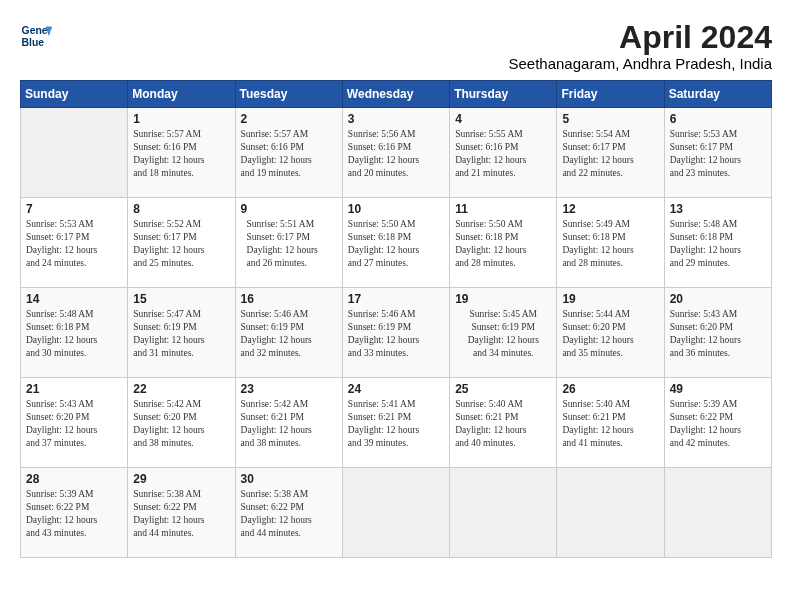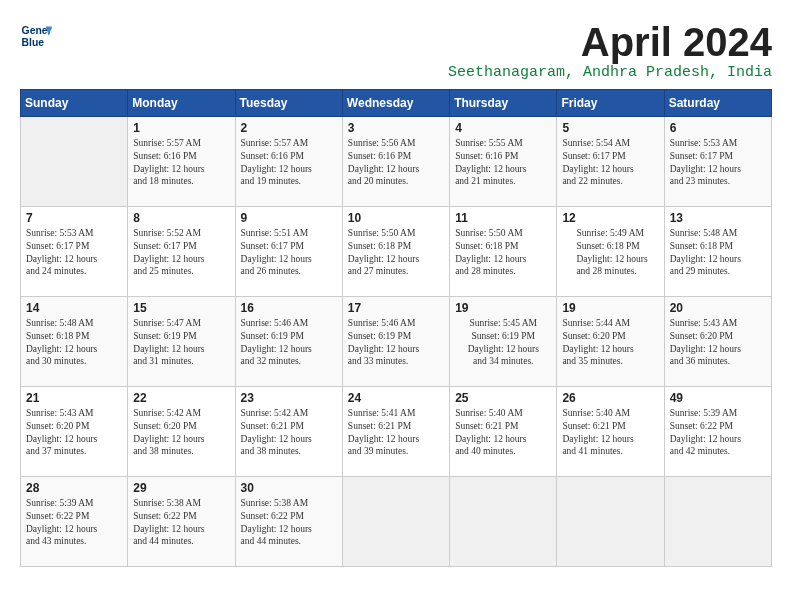--- a/index.html
+++ b/index.html
@@ -22,29 +22,28 @@
       gap: 4px;
     }
     .logo-icon {
       width: 32px;
       height: 32px;
     }
     .title-block {
       text-align: right;
     }
     .month-year {
-      font-size: 40px;
+      font-size: 32px;
       font-weight: bold;
       color: #222;
       line-height: 1.1;
     }
     .location {
       font-size: 15px;
-      color: #15803d;
-      font-family: Liberation Mono, monospace;
+      color: #000000;
     }
     table {
       width: 100%;
       border-collapse: collapse;
       margin-top: 8px;
     }
     thead th {
       background-color: #2255a4;
       color: #fff;
       font-size: 12px;
@@ -171,42 +170,42 @@
         </td>
         <td>
           <span class="day-number">8</span>
           <div class="cell-info" style="white-space: pre-line;">Sunrise: 5:52 AM
 Sunset: 6:17 PM
 Daylight: 12 hours
 and 25 minutes.</div>
         </td>
         <td>
           <span class="day-number">9</span>
-          <div class="cell-info" style="white-space: pre-line;">Sunrise: 5:51 AM
+          <div class="cell-info" style="white-space: pre-line; margin-left: 6px;">Sunrise: 5:51 AM
 Sunset: 6:17 PM
 Daylight: 12 hours
 and 26 minutes.</div>
         </td>
         <td>
           <span class="day-number">10</span>
           <div class="cell-info" style="white-space: pre-line;">Sunrise: 5:50 AM
 Sunset: 6:18 PM
 Daylight: 12 hours
 and 27 minutes.</div>
         </td>
         <td>
           <span class="day-number">11</span>
           <div class="cell-info" style="white-space: pre-line;">Sunrise: 5:50 AM
 Sunset: 6:18 PM
 Daylight: 12 hours
 and 28 minutes.</div>
         </td>
         <td>
           <span class="day-number">12</span>
-          <div class="cell-info" style="white-space: pre-line; margin-left: 14px;">Sunrise: 5:49 AM
+          <div class="cell-info" style="white-space: pre-line;">Sunrise: 5:49 AM
 Sunset: 6:18 PM
 Daylight: 12 hours
 and 28 minutes.</div>
         </td>
         <td>
           <span class="day-number">13</span>
           <div class="cell-info" style="white-space: pre-line;">Sunrise: 5:48 AM
 Sunset: 6:18 PM
 Daylight: 12 hours
 and 29 minutes.</div>

